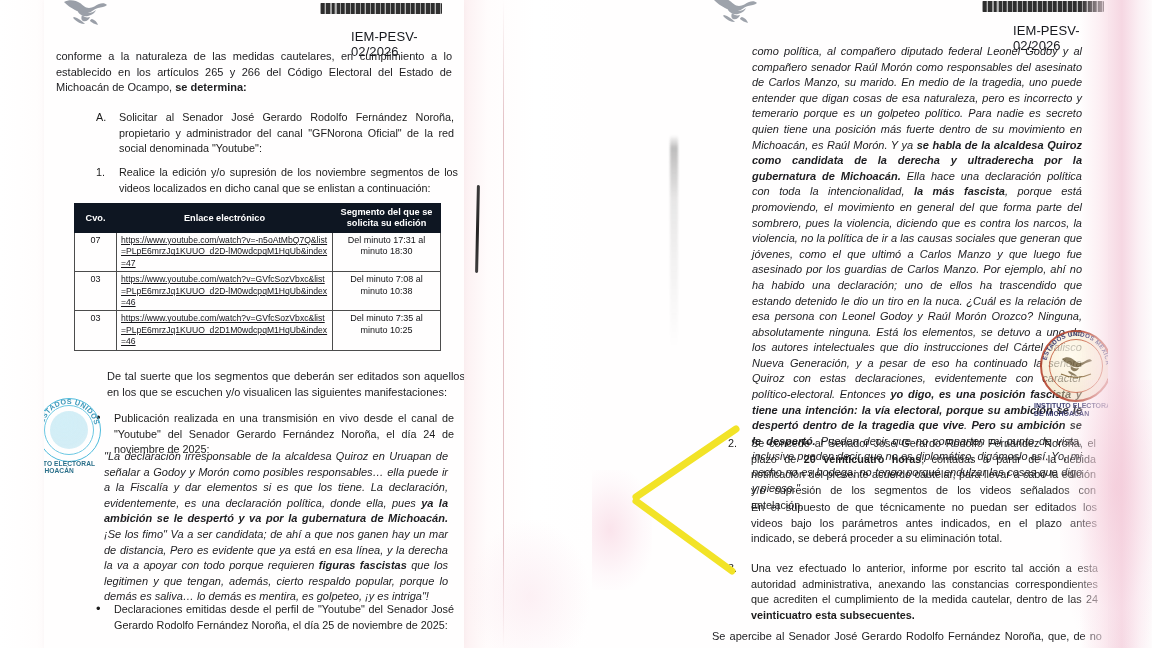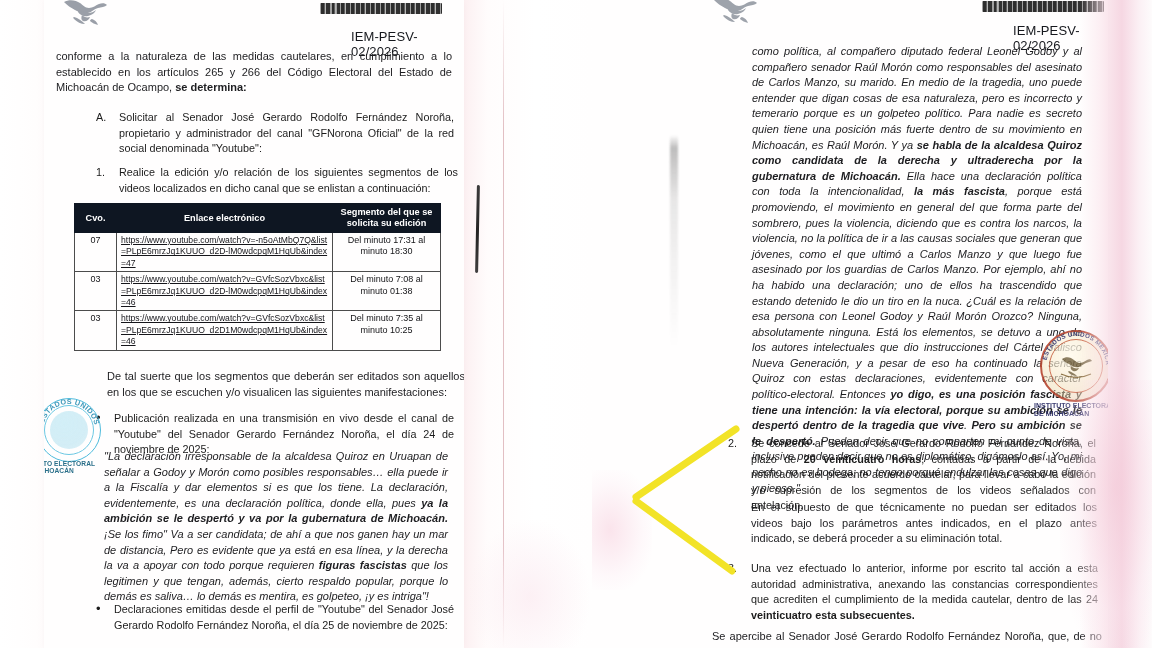--- a/index.html
+++ b/index.html
@@ -250,21 +250,21 @@
     <div class="listblock" style="left:52px; top:110px; width:358px;">
       <div class="li">
         <span class="marker">A.</span>
         <span class="body">Solicitar al Senador José Gerardo Rodolfo Fernández Noroña, propietario y administrador del canal "GFNorona Oficial" de la red social denominada "Youtube":</span>
       </div>
     </div>
 
     <div class="listblock" style="left:52px; top:165px; width:362px;">
       <div class="li">
         <span class="marker">1.</span>
-        <span class="body">Realice la edición y/o relación de los siguientes segmentos de los videos localizados en dicho canal que se enlistan a continuación:</span>
+        <span class="body">Realice la edición y/o supresión de los noviembre segmentos de los videos localizados en dicho canal que se enlistan a continuación:</span>
       </div>
     </div>
 
     <table class="links" id="links-table" style="left:30px; top:203px; width:366px;padding-left:40px;">
       <colgroup>
           <col style="width:42px">
           <col style="width:216px">
           <col style="width:108px">
         </colgroup>
       <thead>
@@ -276,21 +276,21 @@
       </thead>
       <tbody id="links-body">
           <tr>
             <td class="cvo">07</td>
             <td class="link"><span>https://www.youtube.com/watch?v=-n5oAtMbQ7Q&amp;list=PLpE6mrzJq1KUUO_d2D-lM0wdcpqM1HqUb&amp;index=47</span></td>
             <td class="seg">Del minuto 17:31 al minuto 18:30</td>
           </tr>
           <tr>
             <td class="cvo">03</td>
             <td class="link"><span>https://www.youtube.com/watch?v=GVfcSozVbxc&amp;list=PLpE6mrzJq1KUUO_d2D-lM0wdcpqM1HqUb&amp;index=46</span></td>
-            <td class="seg">Del minuto 7:08 al minuto 01:38</td>
+            <td class="seg">Del minuto 7:08 al minuto 10:38</td>
           </tr>
           <tr>
             <td class="cvo">03</td>
             <td class="link"><span>https://www.youtube.com/watch?v=GVfcSozVbxc&amp;list=PLpE6mrzJq1KUUO_d2D1M0wdcpqM1HqUb&amp;index=46</span></td>
             <td class="seg">Del minuto 7:35 al minuto 10:25</td>
           </tr>
         </tbody>
     </table>
 
     <div class="col" style="left:63px; top:369px; width:358px;">

